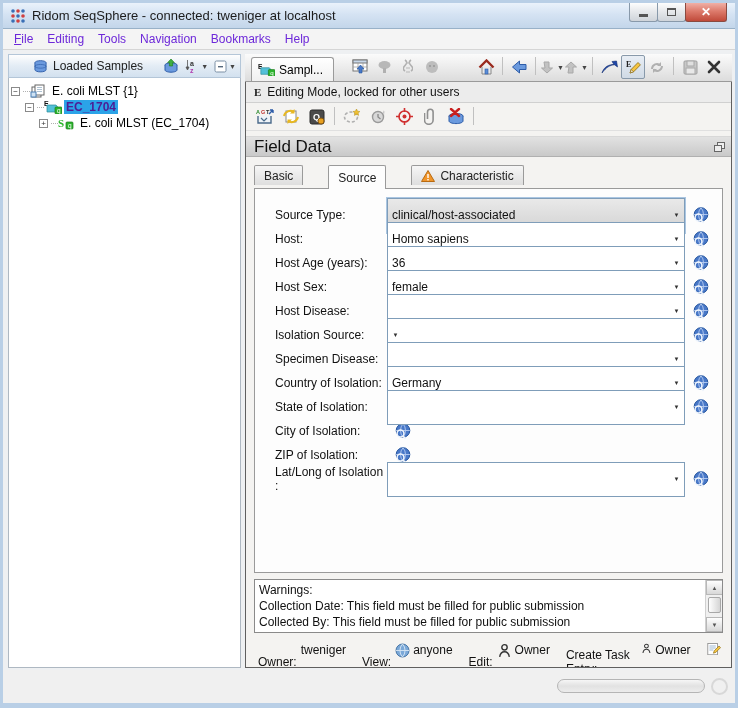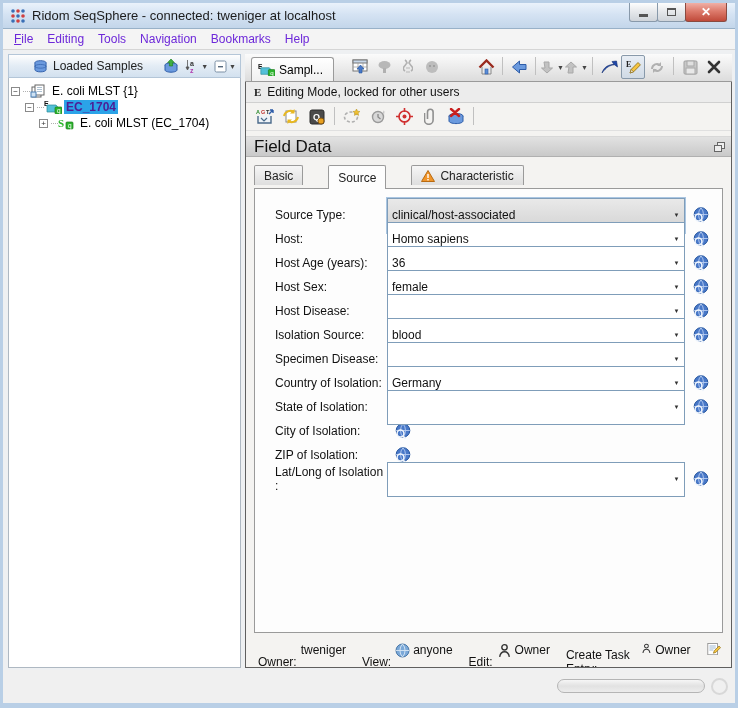--- a/index.html
+++ b/index.html
@@ -592,21 +592,20 @@
                     <path d="M2.2 7.5h13.6M9 .7a10.5 10.5 0 010 13.6M9 .7a10.5 10.5 0 000 13.6" stroke="#b8cdf0" fill="none" stroke-width=".9"></path>
                     <circle cx="6.5" cy="10.5" r="3.4" fill="none" stroke="#eef4fc" stroke-width="1.5"></circle>
                     <path d="M9 13l2.6 2.8" stroke="#eef4fc" stroke-width="1.8"></path>
                   </svg>
                 </span>
             </div>
 
             <div class="frow">
               <span class="flabel">Isolation Source:</span>
               <div class="combo">
-                <span class="combo-val">blood</span>
                 <span class="combo-btn">▼</span>
               </div>
               <span class="globe-slot">
                   <svg viewBox="0 0 18 17">
                     <circle cx="9" cy="7.5" r="6.8" fill="#4878c8" stroke="#24549e"></circle>
                     <path d="M2.2 7.5h13.6M9 .7a10.5 10.5 0 010 13.6M9 .7a10.5 10.5 0 000 13.6" stroke="#b8cdf0" fill="none" stroke-width=".9"></path>
                     <circle cx="6.5" cy="10.5" r="3.4" fill="none" stroke="#eef4fc" stroke-width="1.5"></circle>
                     <path d="M9 13l2.6 2.8" stroke="#eef4fc" stroke-width="1.8"></path>
                   </svg>
                 </span>
@@ -689,20 +688,30 @@
                     <path d="M2.2 7.5h13.6M9 .7a10.5 10.5 0 010 13.6M9 .7a10.5 10.5 0 000 13.6" stroke="#b8cdf0" fill="none" stroke-width=".9"></path>
                     <circle cx="6.5" cy="10.5" r="3.4" fill="none" stroke="#eef4fc" stroke-width="1.5"></circle>
                     <path d="M9 13l2.6 2.8" stroke="#eef4fc" stroke-width="1.8"></path>
                   </svg>
                 </span>
             </div>
 
           </div>
         </div>
 
+        <div class="warn-box">
+          <div>Warnings:</div>
+          <div>Collection Date: This field must be filled for public submission</div>
+          <div>Collected By: This field must be filled for public submission</div>
+          <div class="warn-scroll">
+            <div class="scr-btn">▲</div>
+            <div class="scr-thumb"></div>
+            <div class="scr-btn bottom">▼</div>
+          </div>
+        </div>
 
         <div class="owner-row">
           <span class="seg">
             <span class="lbl">Owner:</span>
             <span>tweniger</span>
           </span>
           <span class="seg">
             <span class="lbl">View:</span>
             <span class="mini-icon">
               <svg viewBox="0 0 15 15">

